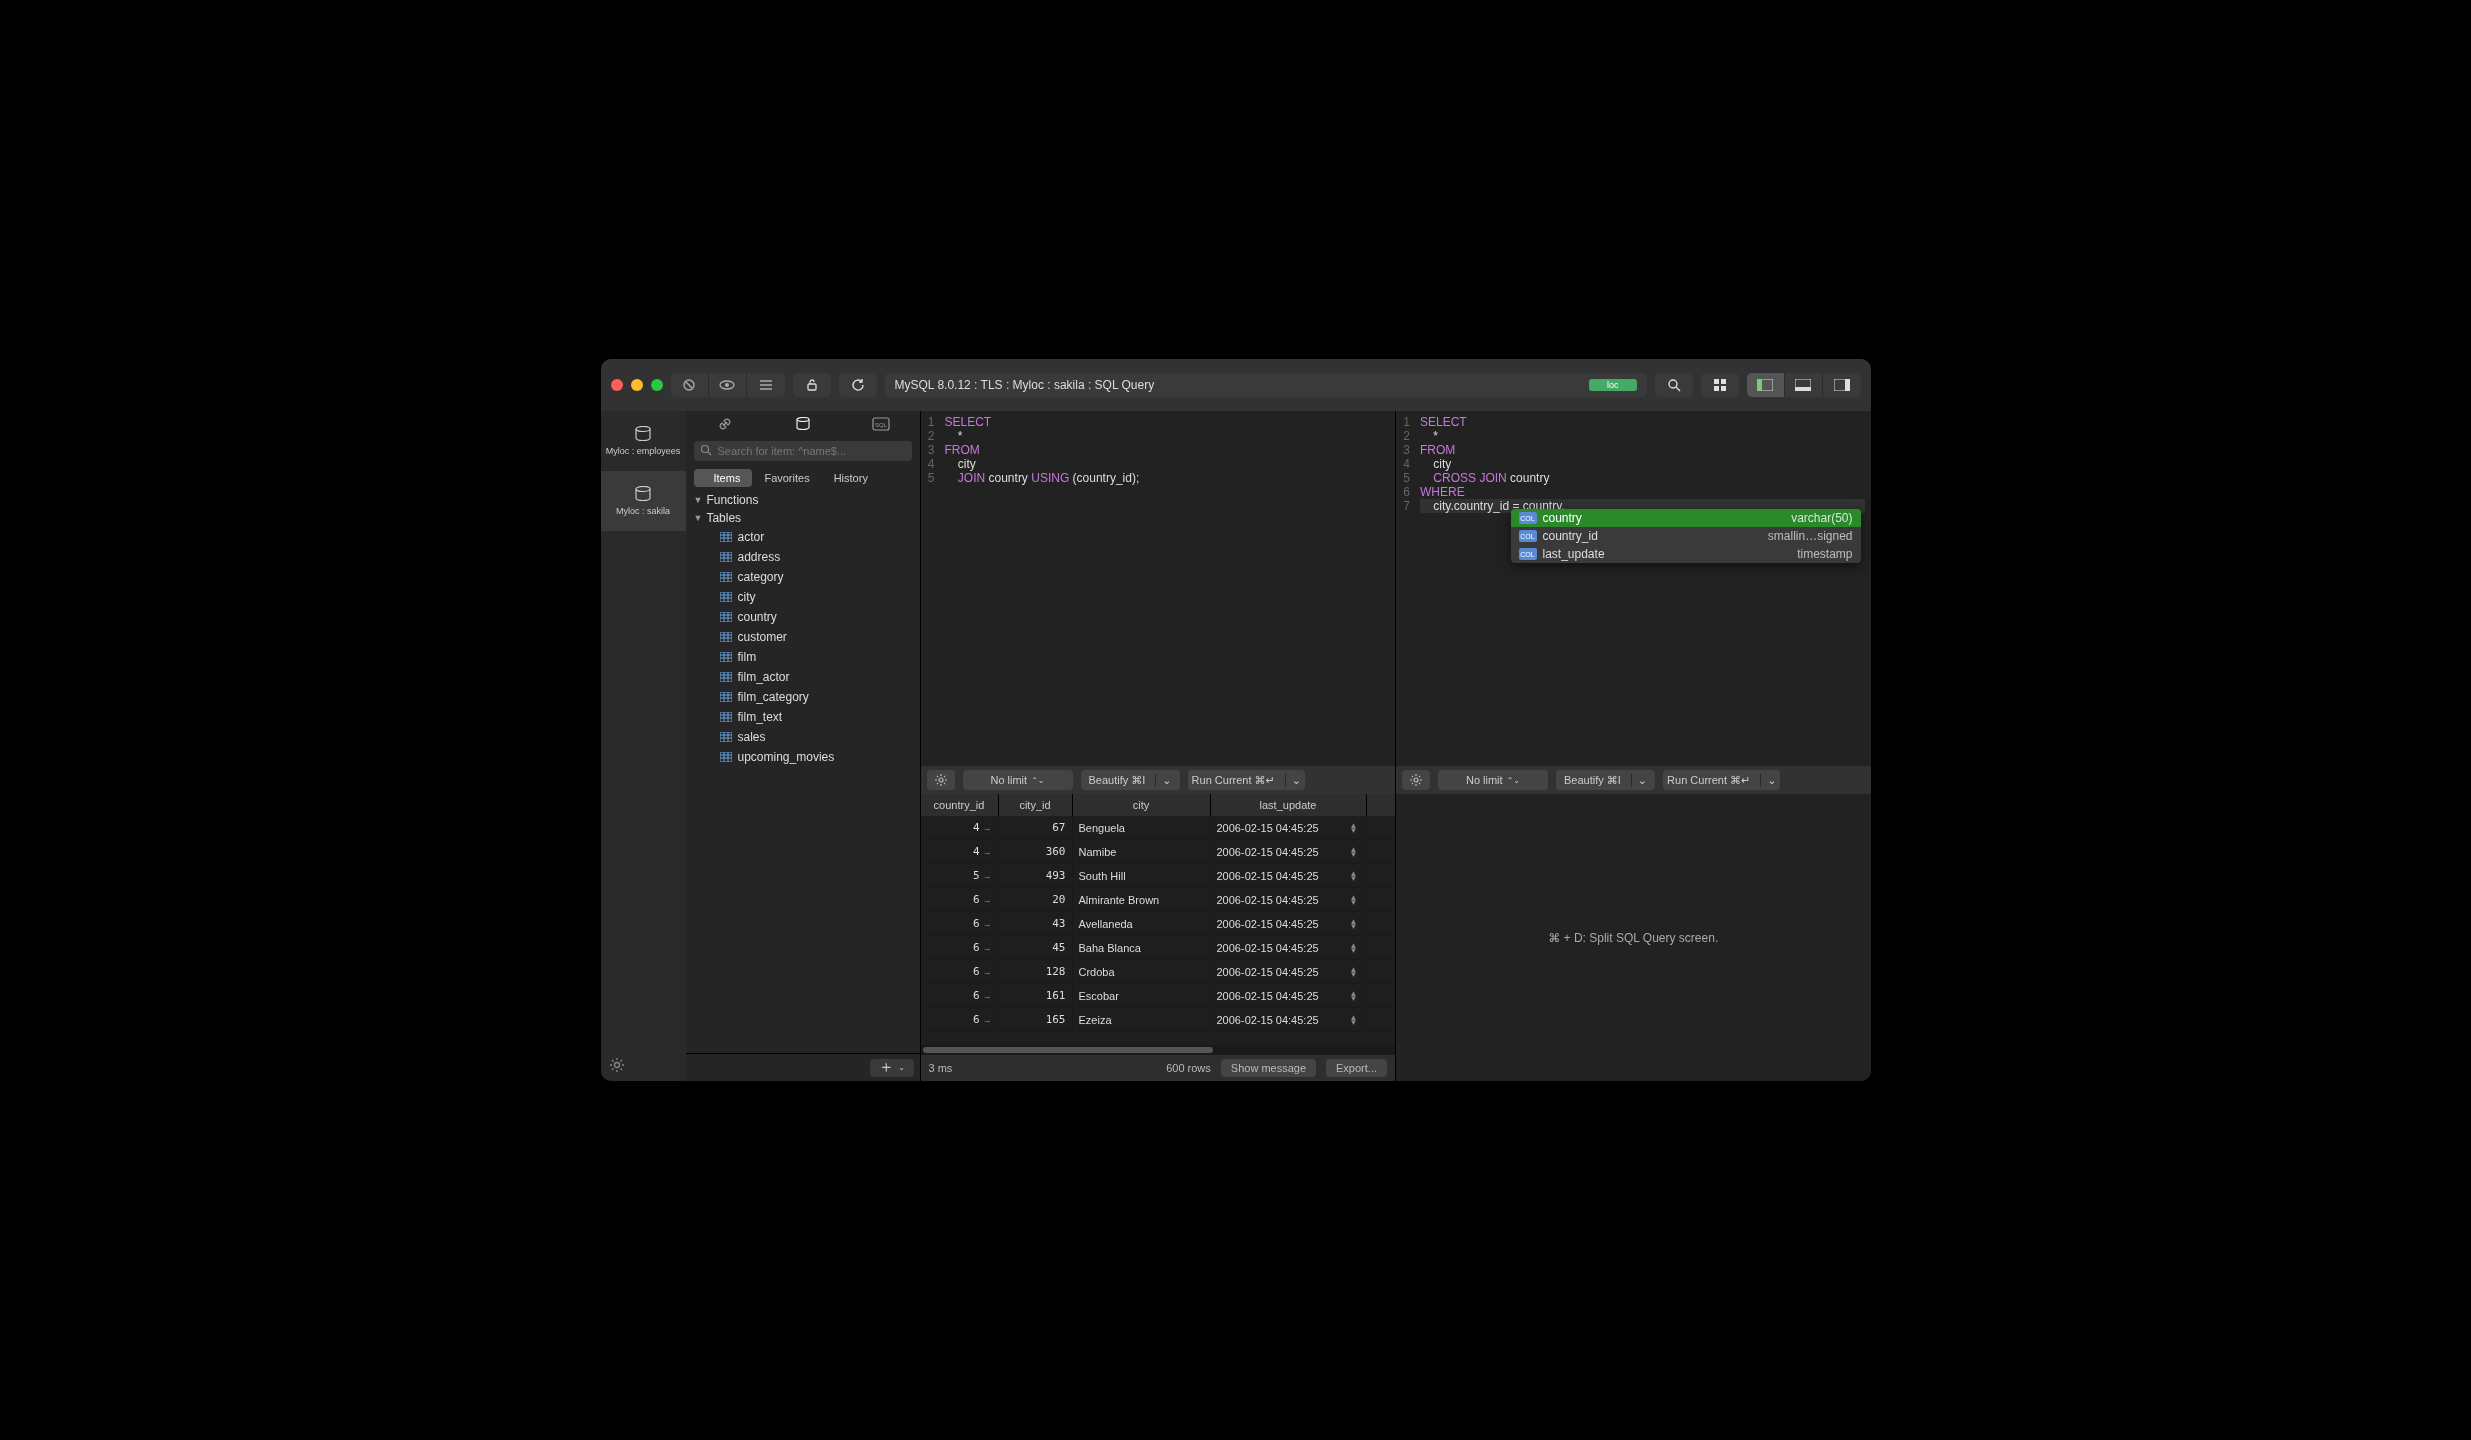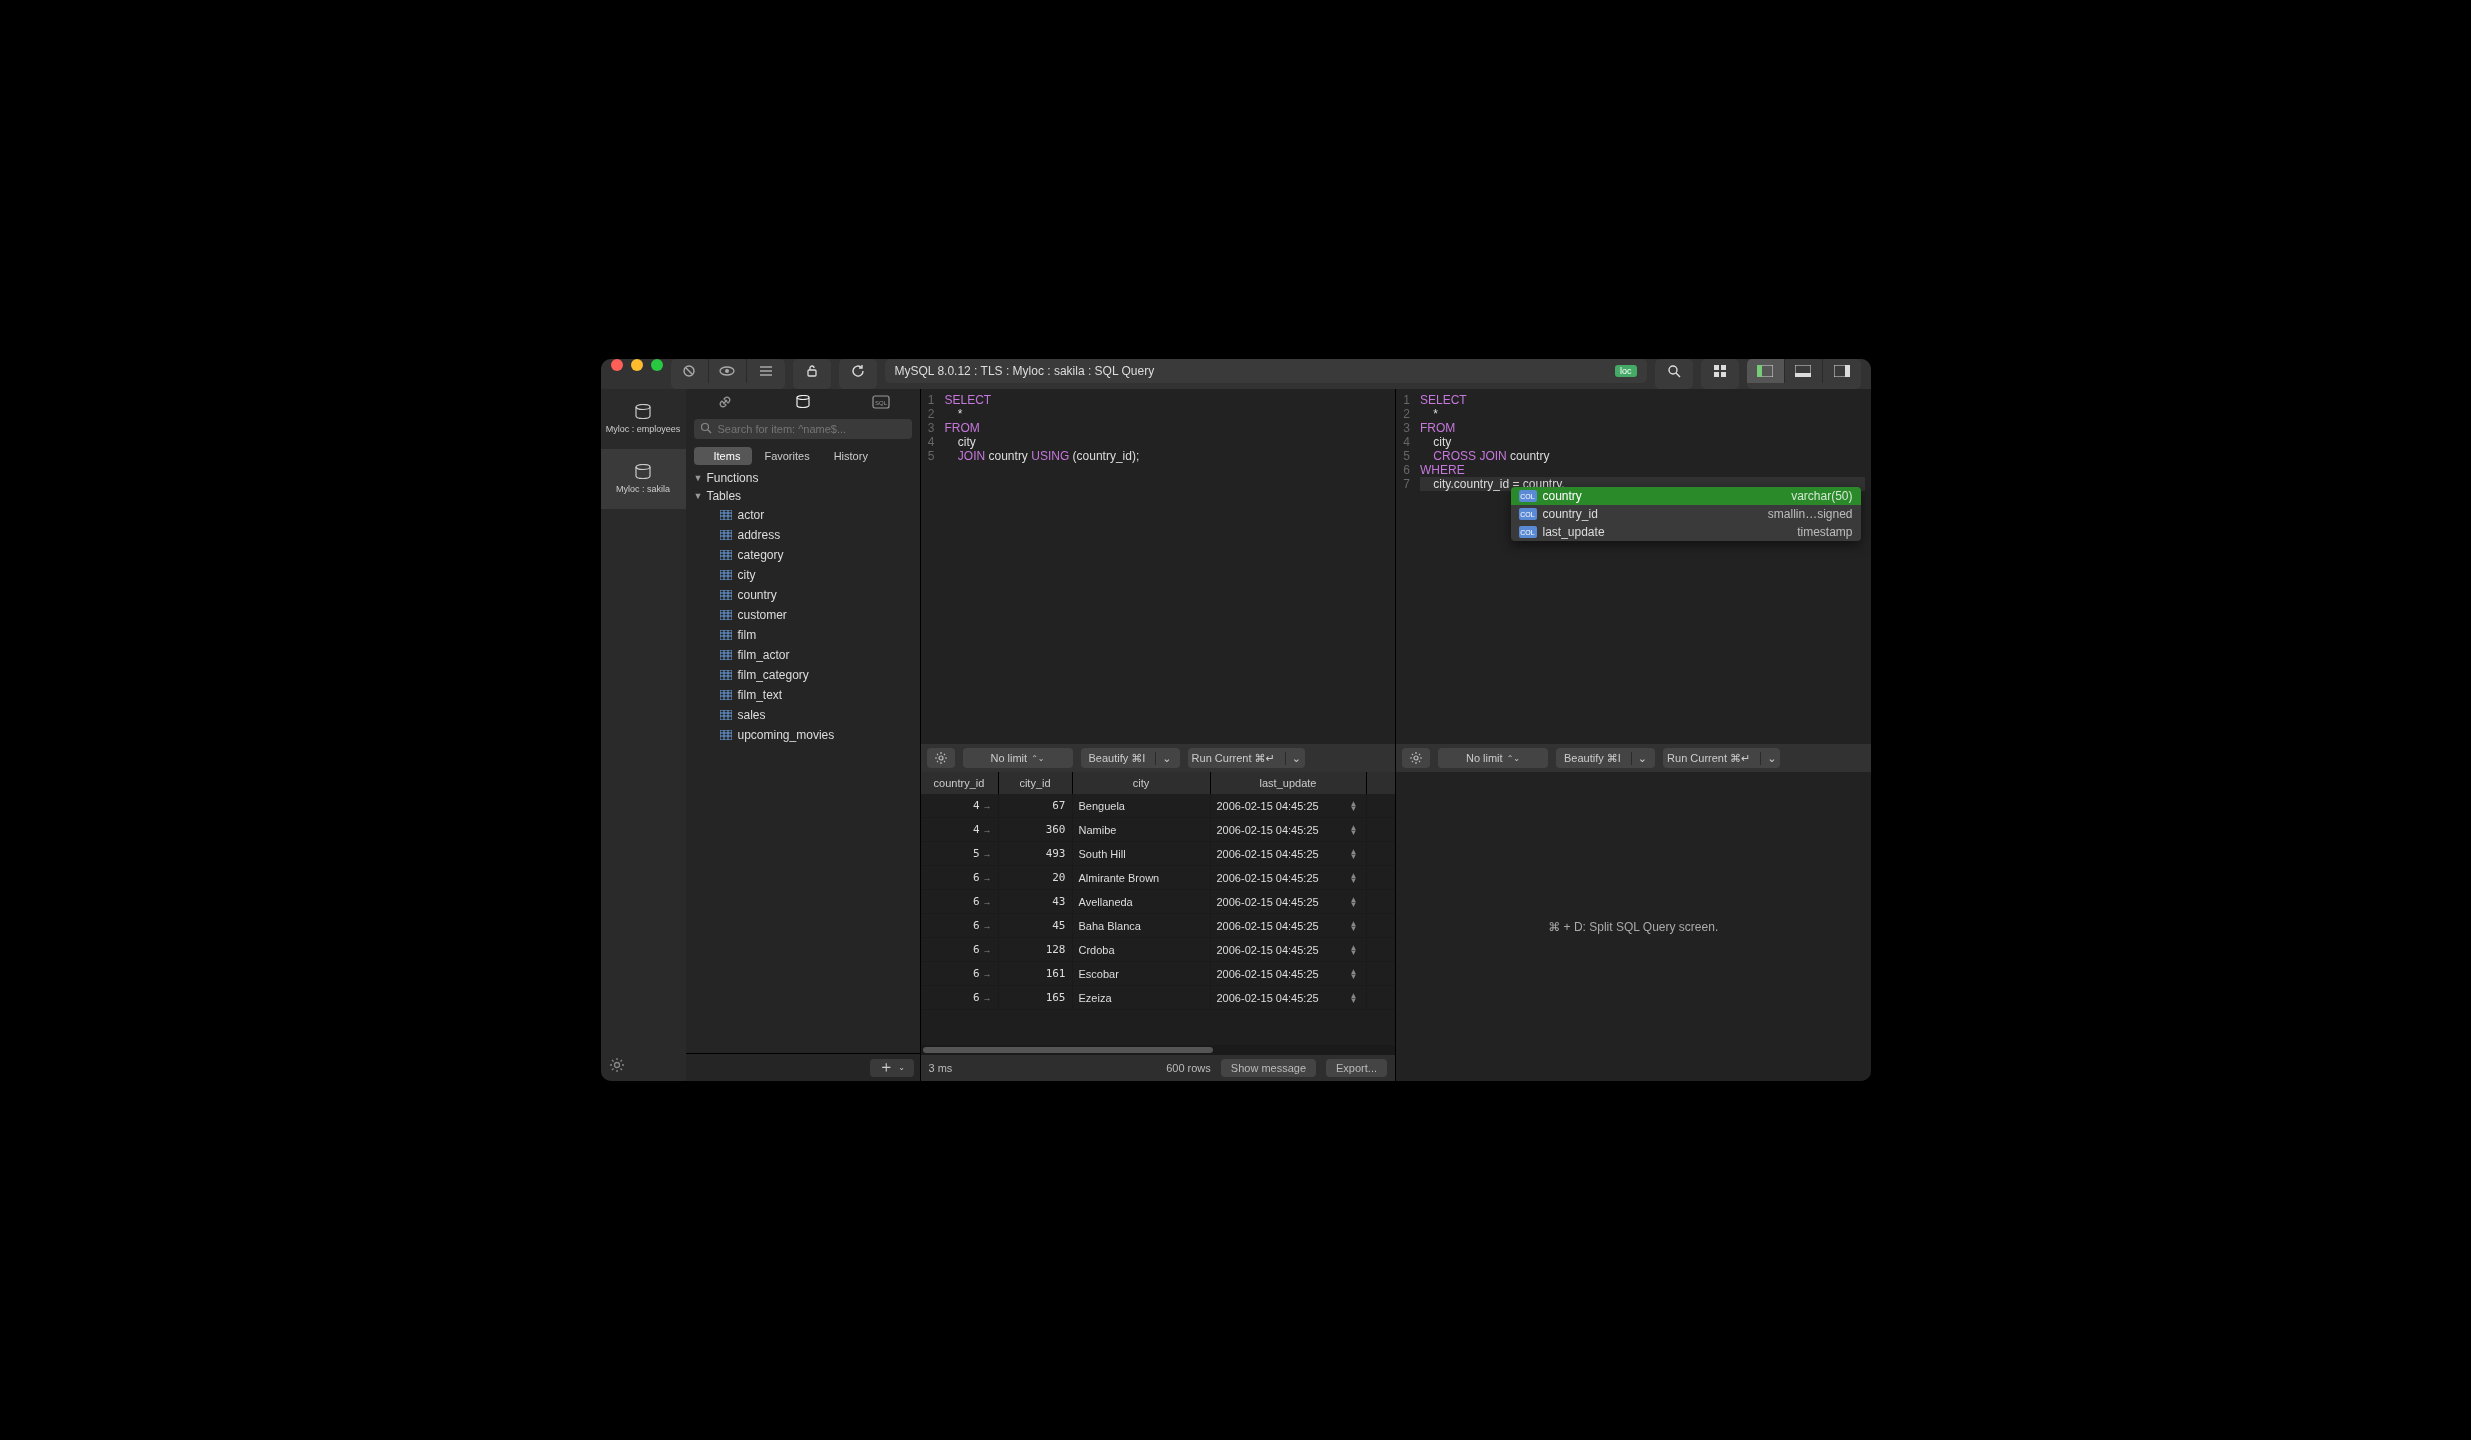--- a/index.html
+++ b/index.html
@@ -1,30 +1,30 @@
 <!DOCTYPE html>
 <html><head>
 <meta charset="utf-8">
 <style>
 * { box-sizing: border-box; margin: 0; padding: 0; font-family: -apple-system, BlinkMacSystemFont, "Segoe UI", sans-serif; }
 body { background: #000; display: flex; align-items: center; justify-content: center; min-height: 100vh; }
 .window { width: 1270px; height: 722px; background: #1e1e1e; border-radius: 10px; overflow: hidden; display: flex; flex-direction: column; box-shadow: 0 20px 60px rgba(0,0,0,0.5); }
 
 
-.titlebar { height: 30px; background: #323232; display: flex; padding: 0 10px; gap: 8px; }
+.titlebar { height: 52px; background: #323232; display: flex; align-items: center; padding: 0 10px; gap: 8px; }
 .traffic { display: flex; gap: 8px; }
 .dot { width: 12px; height: 12px; border-radius: 50%; }
 .dot.red { background: #ff5f57; }
 .dot.yellow { background: #febc2e; }
 .dot.green { background: #28c840; }
 .tb-group { display: flex; background: #3a3a3a; border-radius: 5px; overflow: hidden; }
 .tb-btn { width: 38px; height: 24px; display: flex; align-items: center; justify-content: center; color: #aaa; border-right: 1px solid #2a2a2a; cursor: pointer; }
 .tb-btn:last-child { border-right: none; }
 .breadcrumb { flex: 1; height: 24px; background: #3a3a3a; border-radius: 5px; display: flex; align-items: center; padding: 0 10px; font-family: ui-monospace, Menlo, monospace; font-size: 12px; color: #ddd; gap: 4px; }
-.loc-badge { background: #4a6; color: #fff; font-size: 9px; padding: 1px 5px; border-radius: 3px; margin-left: auto; }
+.loc-badge { background: #4a6; color: #fff; font-size: 9px; padding: 1px 18px; border-radius: 3px; margin-left: auto; }
 .right-tools { display: flex; gap: 8px; }
 .layout-group .tb-btn.active { background: #555; }
 
 
 .body { flex: 1; display: flex; min-height: 0; }
 
 
 .conn-col { width: 85px; background: #2a2a2a; display: flex; flex-direction: column; }
 .conn-item { height: 60px; display: flex; flex-direction: column; align-items: center; justify-content: center; color: #ccc; font-size: 9px; text-align: center; cursor: pointer; }
 .conn-item.active { background: #3a3a3a; text-align: center; }

